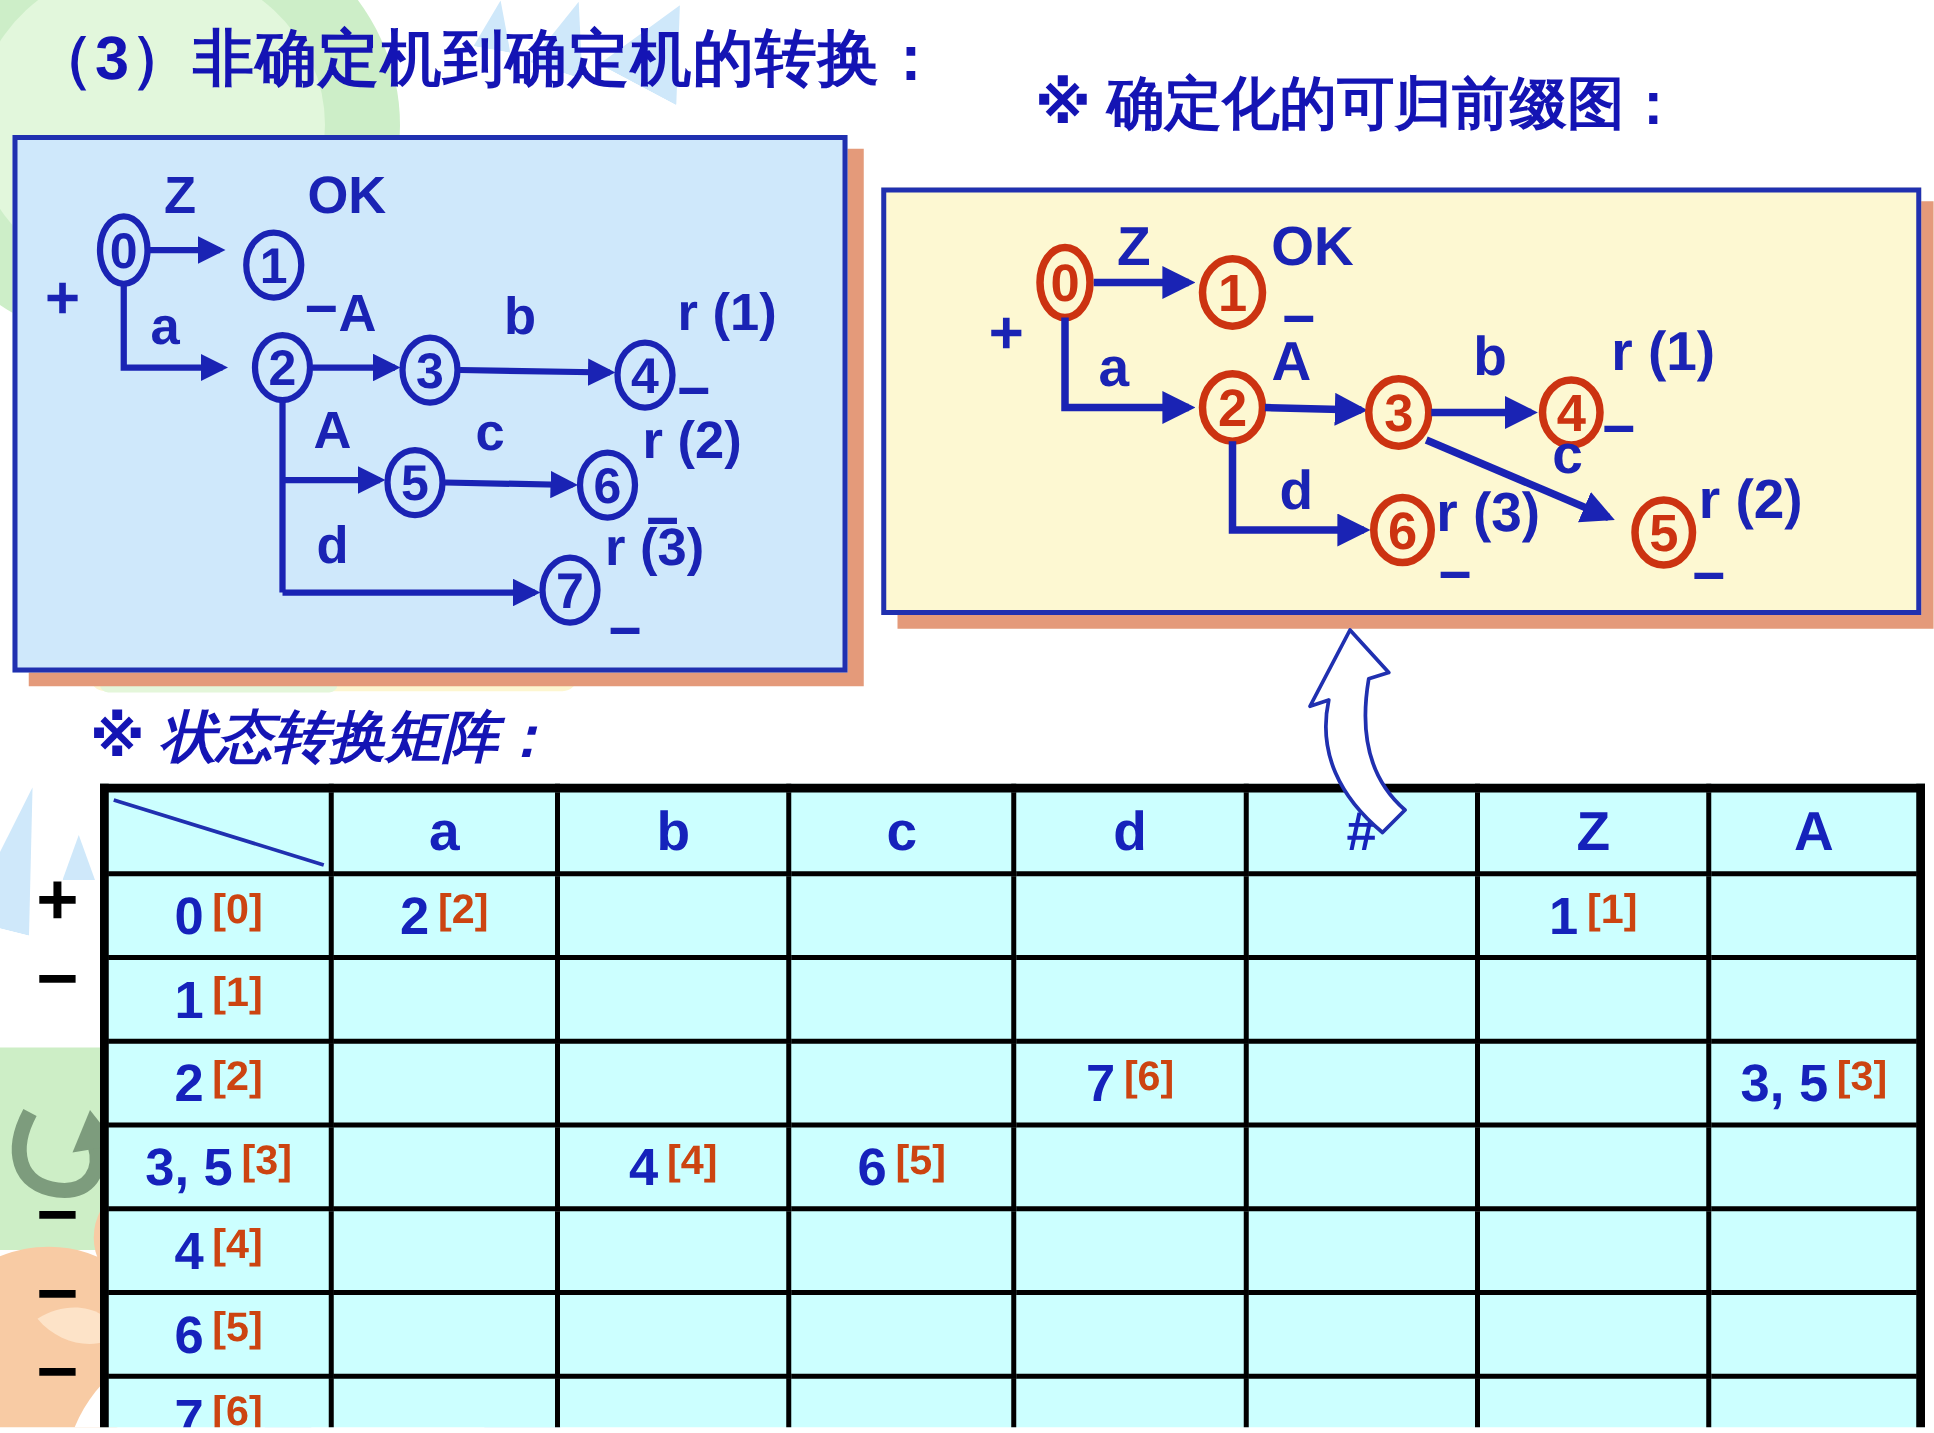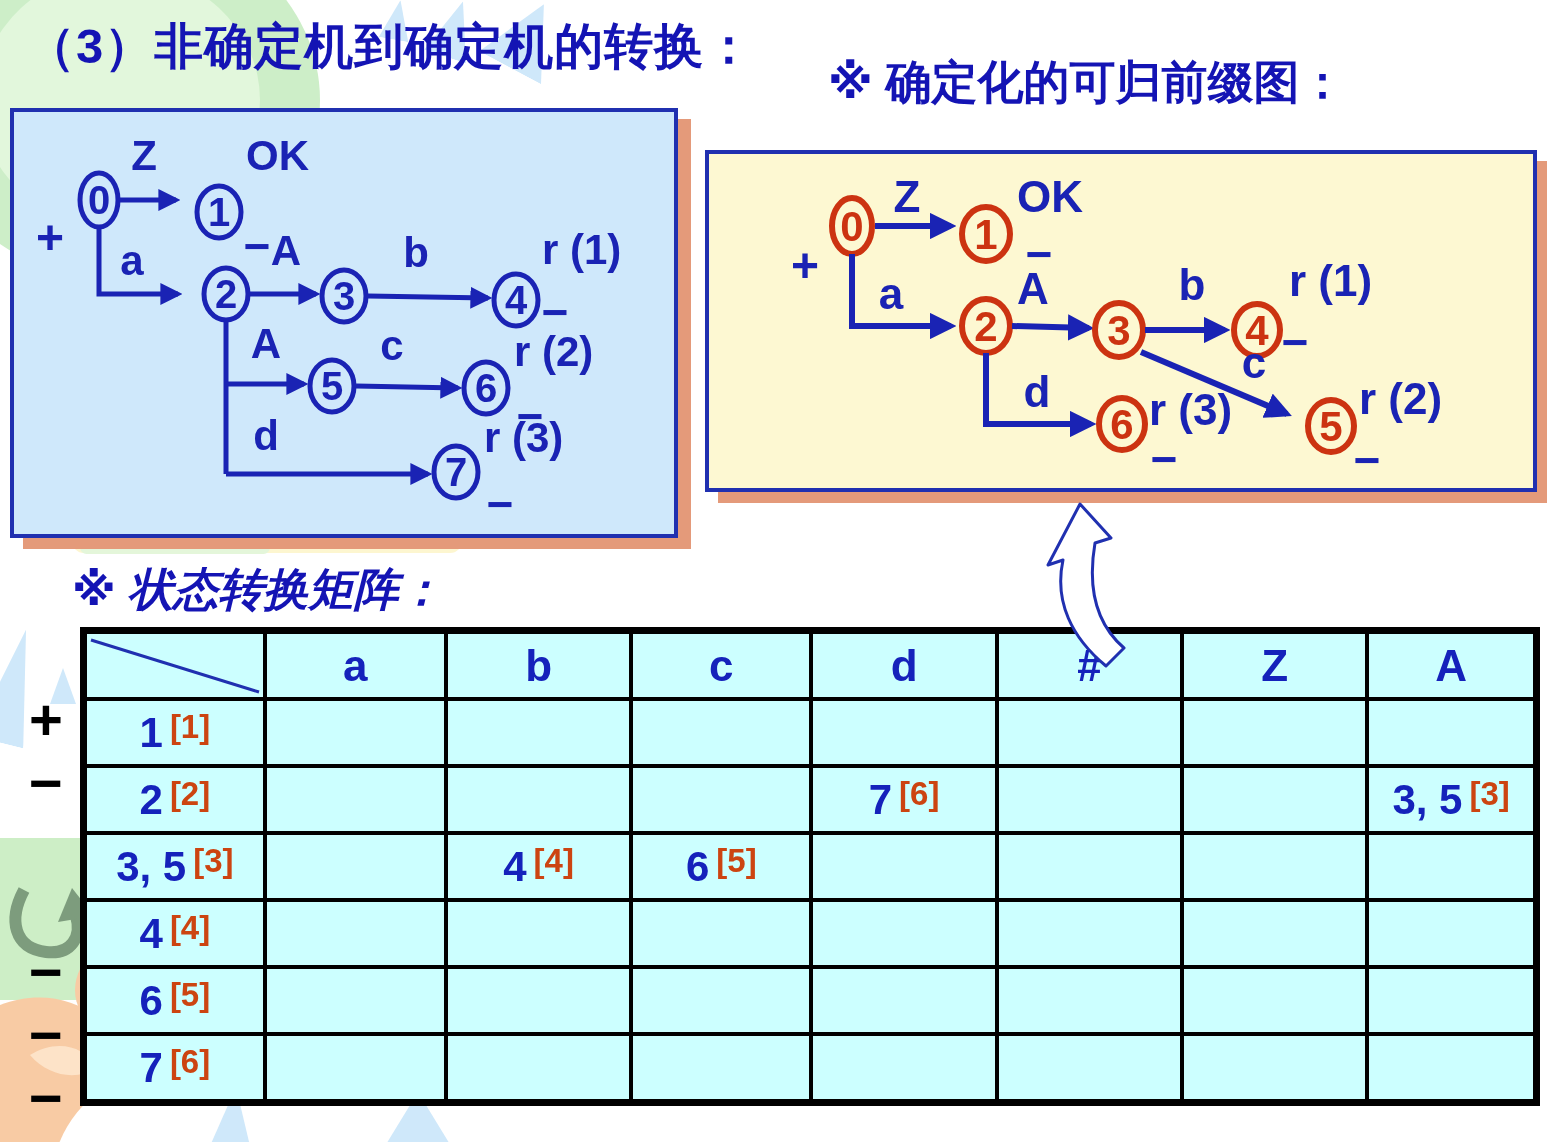--- a/index.html
+++ b/index.html
@@ -206,20 +206,30 @@
         </th>
         <th>a</th>
         <th>b</th>
         <th>c</th>
         <th>d</th>
         <th>#</th>
         <th class="zb">Z</th>
         <th>A</th>
       </tr>
       <tr>
+        <td><span class="v">0</span><span class="ix">[0]</span></td>
+        <td><span class="v">2</span><span class="ix">[2]</span></td>
+        <td></td>
+            <td></td>
+            <td></td>
+            <td></td>
+        <td class="zb"><span class="v">1</span><span class="ix">[1]</span></td>
+        <td></td>
+      </tr>
+      <tr>
         <td><span class="v">1</span><span class="ix">[1]</span></td>
         <td></td>
             <td></td>
             <td></td>
             <td></td>
             <td></td>
             <td class="zb"></td>
             <td></td>
       </tr>
       <tr>

